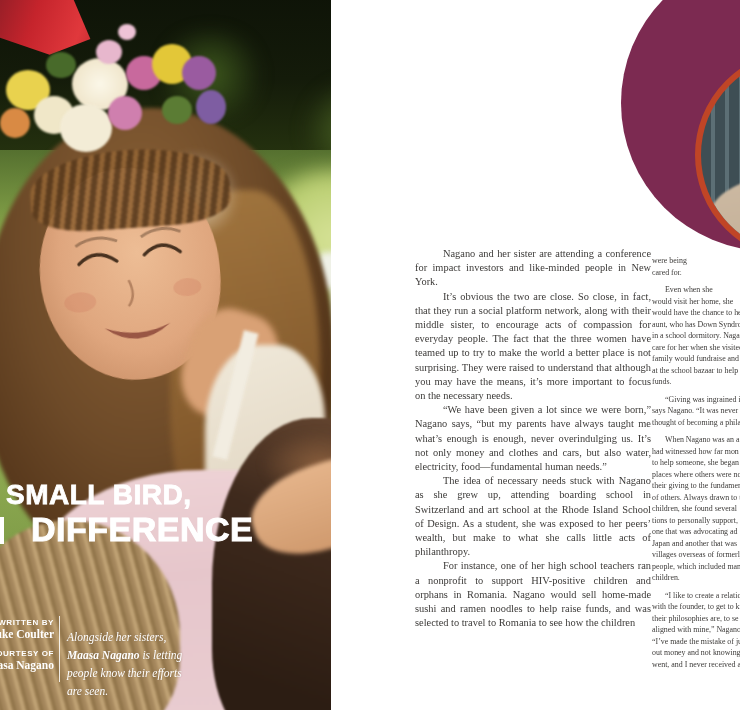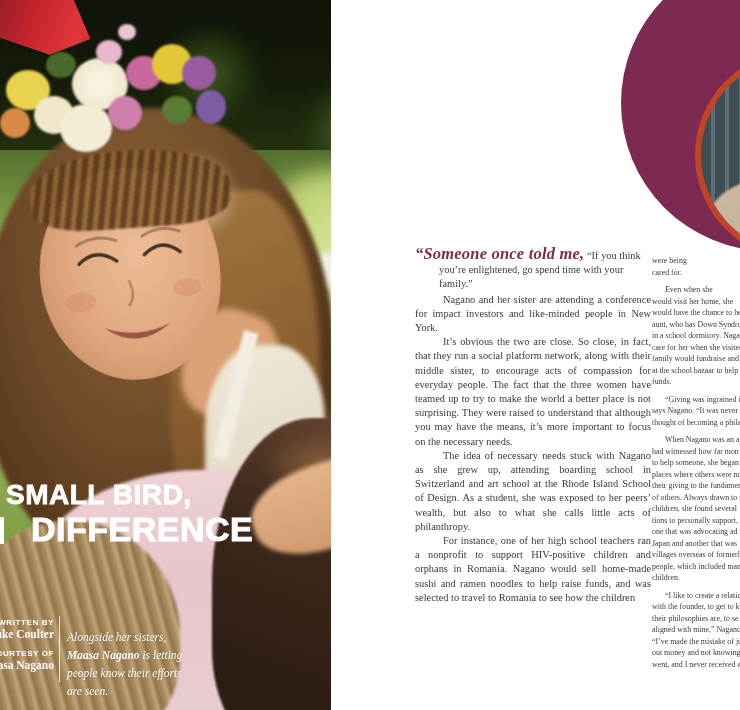--- a/index.html
+++ b/index.html
@@ -207,25 +207,25 @@
   <section class="page-right" data-interactable="false">
 
     <div class="circle-outer" data-interactable="false"></div>
     <div class="circle-photo" data-interactable="false">
 
       <div class="cp cp-blazer" data-interactable="false"></div>
 
     </div>
 
     <div class="col1" data-interactable="false">
-      <p class="opening" data-interactable="false"><span class="lead-in" data-interactable="false">“Someone once told me,</span> <span class="lead-rest" data-interactable="false">“If you think you’re enlightened, go spend time with your family.”</span></p>
       <div data-interactable="false">
           <p class="" data-interactable="false">Nagano and her sister are attending a conference for impact investors and like-minded people in New York.</p>
           <p class="" data-interactable="false">It’s obvious the two are close. So close, in fact, that they run a social platform network, along with their middle sister, to encourage acts of compassion for everyday people. The fact that the three women have teamed up to try to make the world a better place is not surprising. They were raised to understand that although you may have the means, it’s more important to focus on the necessary needs.</p>
-          <p class="" data-interactable="false">The idea of necessary needs stuck with Nagano as she grew up, attending boarding school in Switzerland and art school at the Rhode Island School of Design. As a student, she was exposed to her peers’ wealth, but also to what she calls little acts of philanthropy.</p>
+          <p class="" data-interactable="false">“We have been given a lot since we were born,” Nagano says, “but my parents have always taught me what’s enough is enough, never overindulging us. It’s not only money and clothes and cars, but also water, electricity, food—fundamental human needs.”</p>
+          <p class="" data-interactable="false">The idea of necessary needs stuck with Nagano as she grew up, attending boarding school in Switzerland and art school at the Rhode Island School of Design. As a student, she was exposed to her peers’ wealth, but make to what she calls little acts of philanthropy.</p>
           <p class="" data-interactable="false">For instance, one of her high school teachers ran a nonprofit to support HIV-positive children and orphans in Romania. Nagano would sell home-made sushi and ramen noodles to help raise funds, and was selected to travel to Romania to see how the children</p>
         </div>
     </div>
 
     <div class="col2" data-interactable="false">
         <div class="c2line" data-interactable="false">were being</div>
         <div class="c2line" data-interactable="false">cared for.</div>
         <div class="c2line pstart" data-interactable="false">Even when she</div>
         <div class="c2line" data-interactable="false">would visit her home, she</div>
         <div class="c2line" data-interactable="false">would have the chance to he</div>

